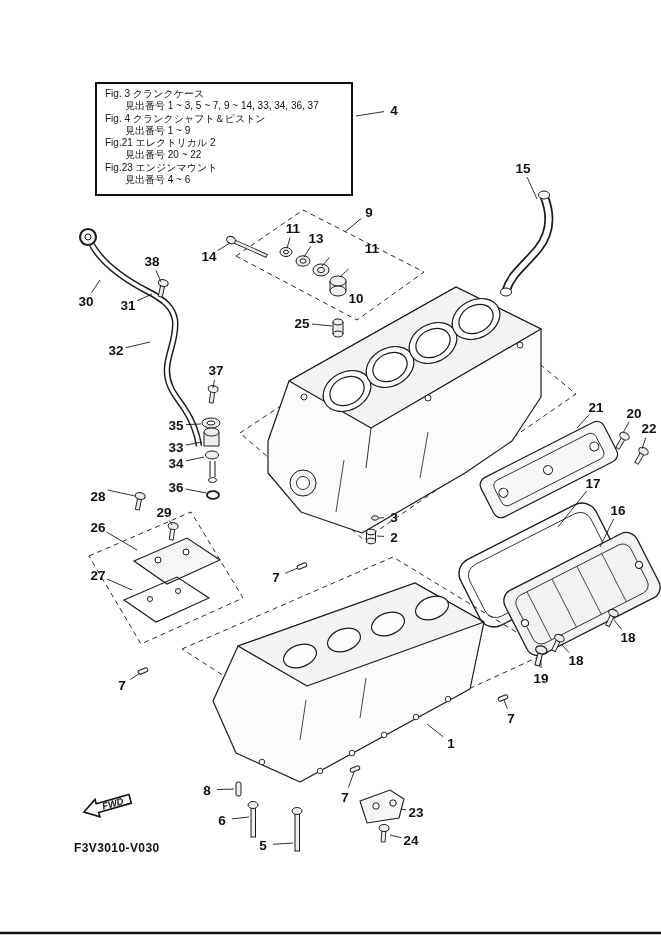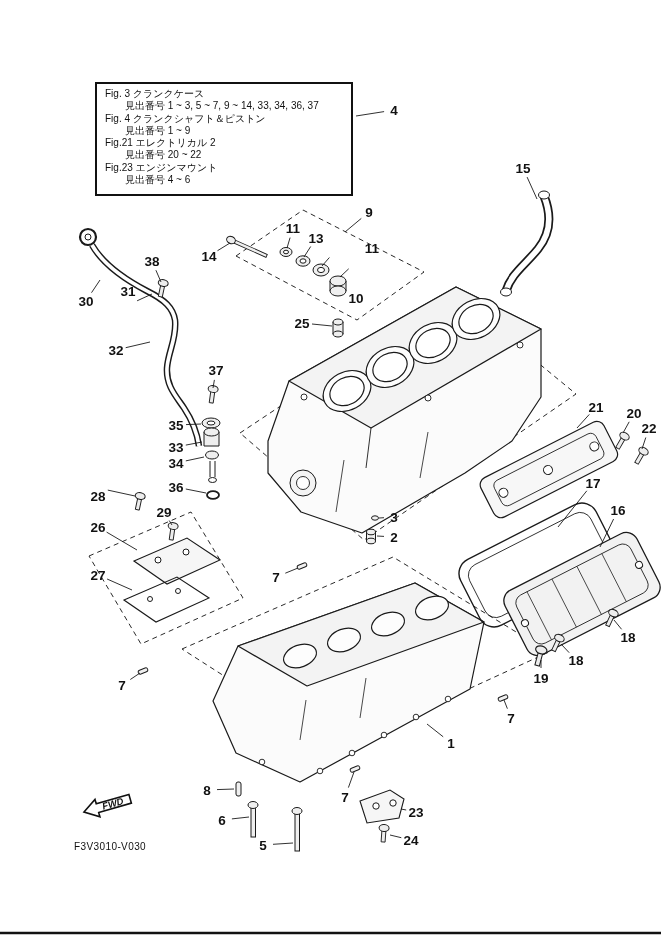--- a/index.html
+++ b/index.html
@@ -16,21 +16,21 @@
   .info-line  { font-size:10px; color:#111; line-height:12.3px; white-space:nowrap; }
   .indent-1   { padding-left:20px; }
 
   .callout-layer { position:absolute; left:0; top:0; width:661px; height:935px; z-index:3; pointer-events:none; }
   .callout {
     position:absolute; transform:translate(-50%,-50%);
     font-size:13.5px; font-weight:700; color:#111; white-space:nowrap;
   }
   .drawing-code {
     position:absolute; left:74px; top:841px; z-index:2;
-    font-size:10px; font-weight:400; color:#111; letter-spacing:0.4px;
+    font-size:12px; font-weight:700; color:#111; letter-spacing:0.4px;
   }
 </style>
 </head>
 <body>
 
 <div class="page">
 
   <svg class="diagram" width="661" height="935" viewBox="0 0 661 935">
     <defs>
       <g id="bolt-glyph">
@@ -299,21 +299,21 @@
       <div class="callout" style="left: 394px; top: 110px;">4</div>
       <div class="callout" style="left: 523px; top: 168px;">15</div>
       <div class="callout" style="left: 369px; top: 212px;">9</div>
       <div class="callout" style="left: 209px; top: 256px;">14</div>
       <div class="callout" style="left: 293px; top: 228px;">11</div>
       <div class="callout" style="left: 316px; top: 238px;">13</div>
       <div class="callout" style="left: 336px; top: 248px; margin-left: 36px;">11</div>
       <div class="callout" style="left: 356px; top: 262px; margin-top: 36px;">10</div>
       <div class="callout" style="left: 152px; top: 261px;">38</div>
       <div class="callout" style="left: 86px; top: 301px;">30</div>
-      <div class="callout" style="left: 128px; top: 291px;">31</div>
+      <div class="callout" style="left: 128px; top: 305px;">31</div>
       <div class="callout" style="left: 302px; top: 323px;">25</div>
       <div class="callout" style="left: 116px; top: 350px;">32</div>
       <div class="callout" style="left: 216px; top: 370px;">37</div>
       <div class="callout" style="left: 176px; top: 425px;">35</div>
       <div class="callout" style="left: 176px; top: 447px;">33</div>
       <div class="callout" style="left: 176px; top: 463px;">34</div>
       <div class="callout" style="left: 176px; top: 487px; text-align: center;">36</div>
       <div class="callout" style="left: 596px; top: 407px;">21</div>
       <div class="callout" style="left: 634px; top: 413px;">20</div>
       <div class="callout" style="left: 649px; top: 428px;">22</div>

